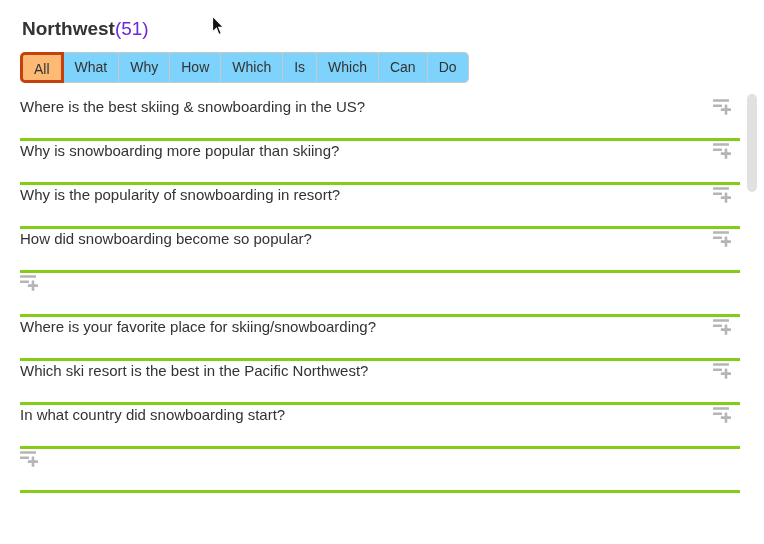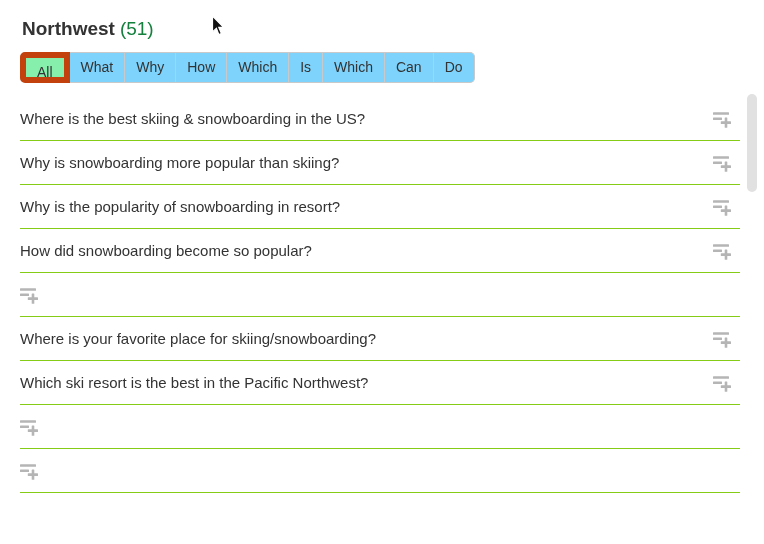--- a/index.html
+++ b/index.html
@@ -8,49 +8,49 @@
     width: 764px; height: 544px;
     font-family: "Liberation Sans", "DejaVu Sans", sans-serif;
     color: #333333;
     overflow: hidden;
   }
   .page { position: relative; width: 764px; height: 544px; background: #ffffff; }
 
   
   .header { padding: 17px 0 0 22px; font-size: 19px; line-height: 24px; }
   .header .title { font-weight: bold; color: #333333; }
-  .header .count { color: #15803d; font-weight: normal; margin-left: 5px; }
+  .header .count { color: #6d28d9; font-weight: normal; }
 
   
   .tabs { display: inline-flex; margin: 11px 0 0 20px; }
   .tab {
     display: inline-block;
     padding: 0 11px;
     height: 31px; line-height: 29px;
     font-size: 14px; color: #333333;
     background: #7dd3fc;
     border: 1px solid #c9c9c9;
     border-left: none;
     cursor: pointer;
     user-select: none;
   }
   .tab:first-child { border-left: 1px solid #c9c9c9; border-radius: 5px 0 0 5px; }
   .tab:last-child { border-radius: 0 5px 5px 0; }
   .tab.active {
-    background: #86efac;
-    border: 6px solid #c2410c;
+    background: #fdba74;
+    border: 3px solid #c2410c;
     border-radius: 5px 0 0 5px;
   }
 
   
   .list { margin: 14px 24px 0 20px; }
   .row {
-    display: flex; align-items: center; justify-content: space-between;
+    display: flex; align-items: flex-start; justify-content: space-between;
     height: 44px;
-    border-bottom: 1px solid #84cc16;
+    border-bottom: 3px solid #84cc16;
     cursor: pointer;
   }
   .q-text { font-size: 15px; color: #333333; line-height: 20px; }
   .add-btn {
     width: 18px; height: 18px;
     margin-right: 9px;
     border: none; background: transparent; padding: 0;
     cursor: pointer; flex: 0 0 auto;
   }
   .add-btn svg { display: block; }
@@ -159,20 +159,21 @@
         <button class="add-btn">
           <svg width="18" height="18" viewBox="0 0 18 18" fill="#b5b5b5">
             <rect x="0" y="2.2" width="16" height="2.6" rx="0.5"></rect>
             <rect x="0" y="7.4" width="9" height="2.6" rx="0.5"></rect>
             <rect x="11.7" y="7.4" width="2.6" height="10.4" rx="0.5"></rect>
             <rect x="7.8" y="11.3" width="10.2" height="2.6" rx="0.5"></rect>
           </svg>
         </button>
       </div>
       <div class="row">
+        <span class="q-text">In what country did snowboarding start?</span>
         <button class="add-btn">
           <svg width="18" height="18" viewBox="0 0 18 18" fill="#b5b5b5">
             <rect x="0" y="2.2" width="16" height="2.6" rx="0.5"></rect>
             <rect x="0" y="7.4" width="9" height="2.6" rx="0.5"></rect>
             <rect x="11.7" y="7.4" width="2.6" height="10.4" rx="0.5"></rect>
             <rect x="7.8" y="11.3" width="10.2" height="2.6" rx="0.5"></rect>
           </svg>
         </button>
       </div>
       <div class="row">

